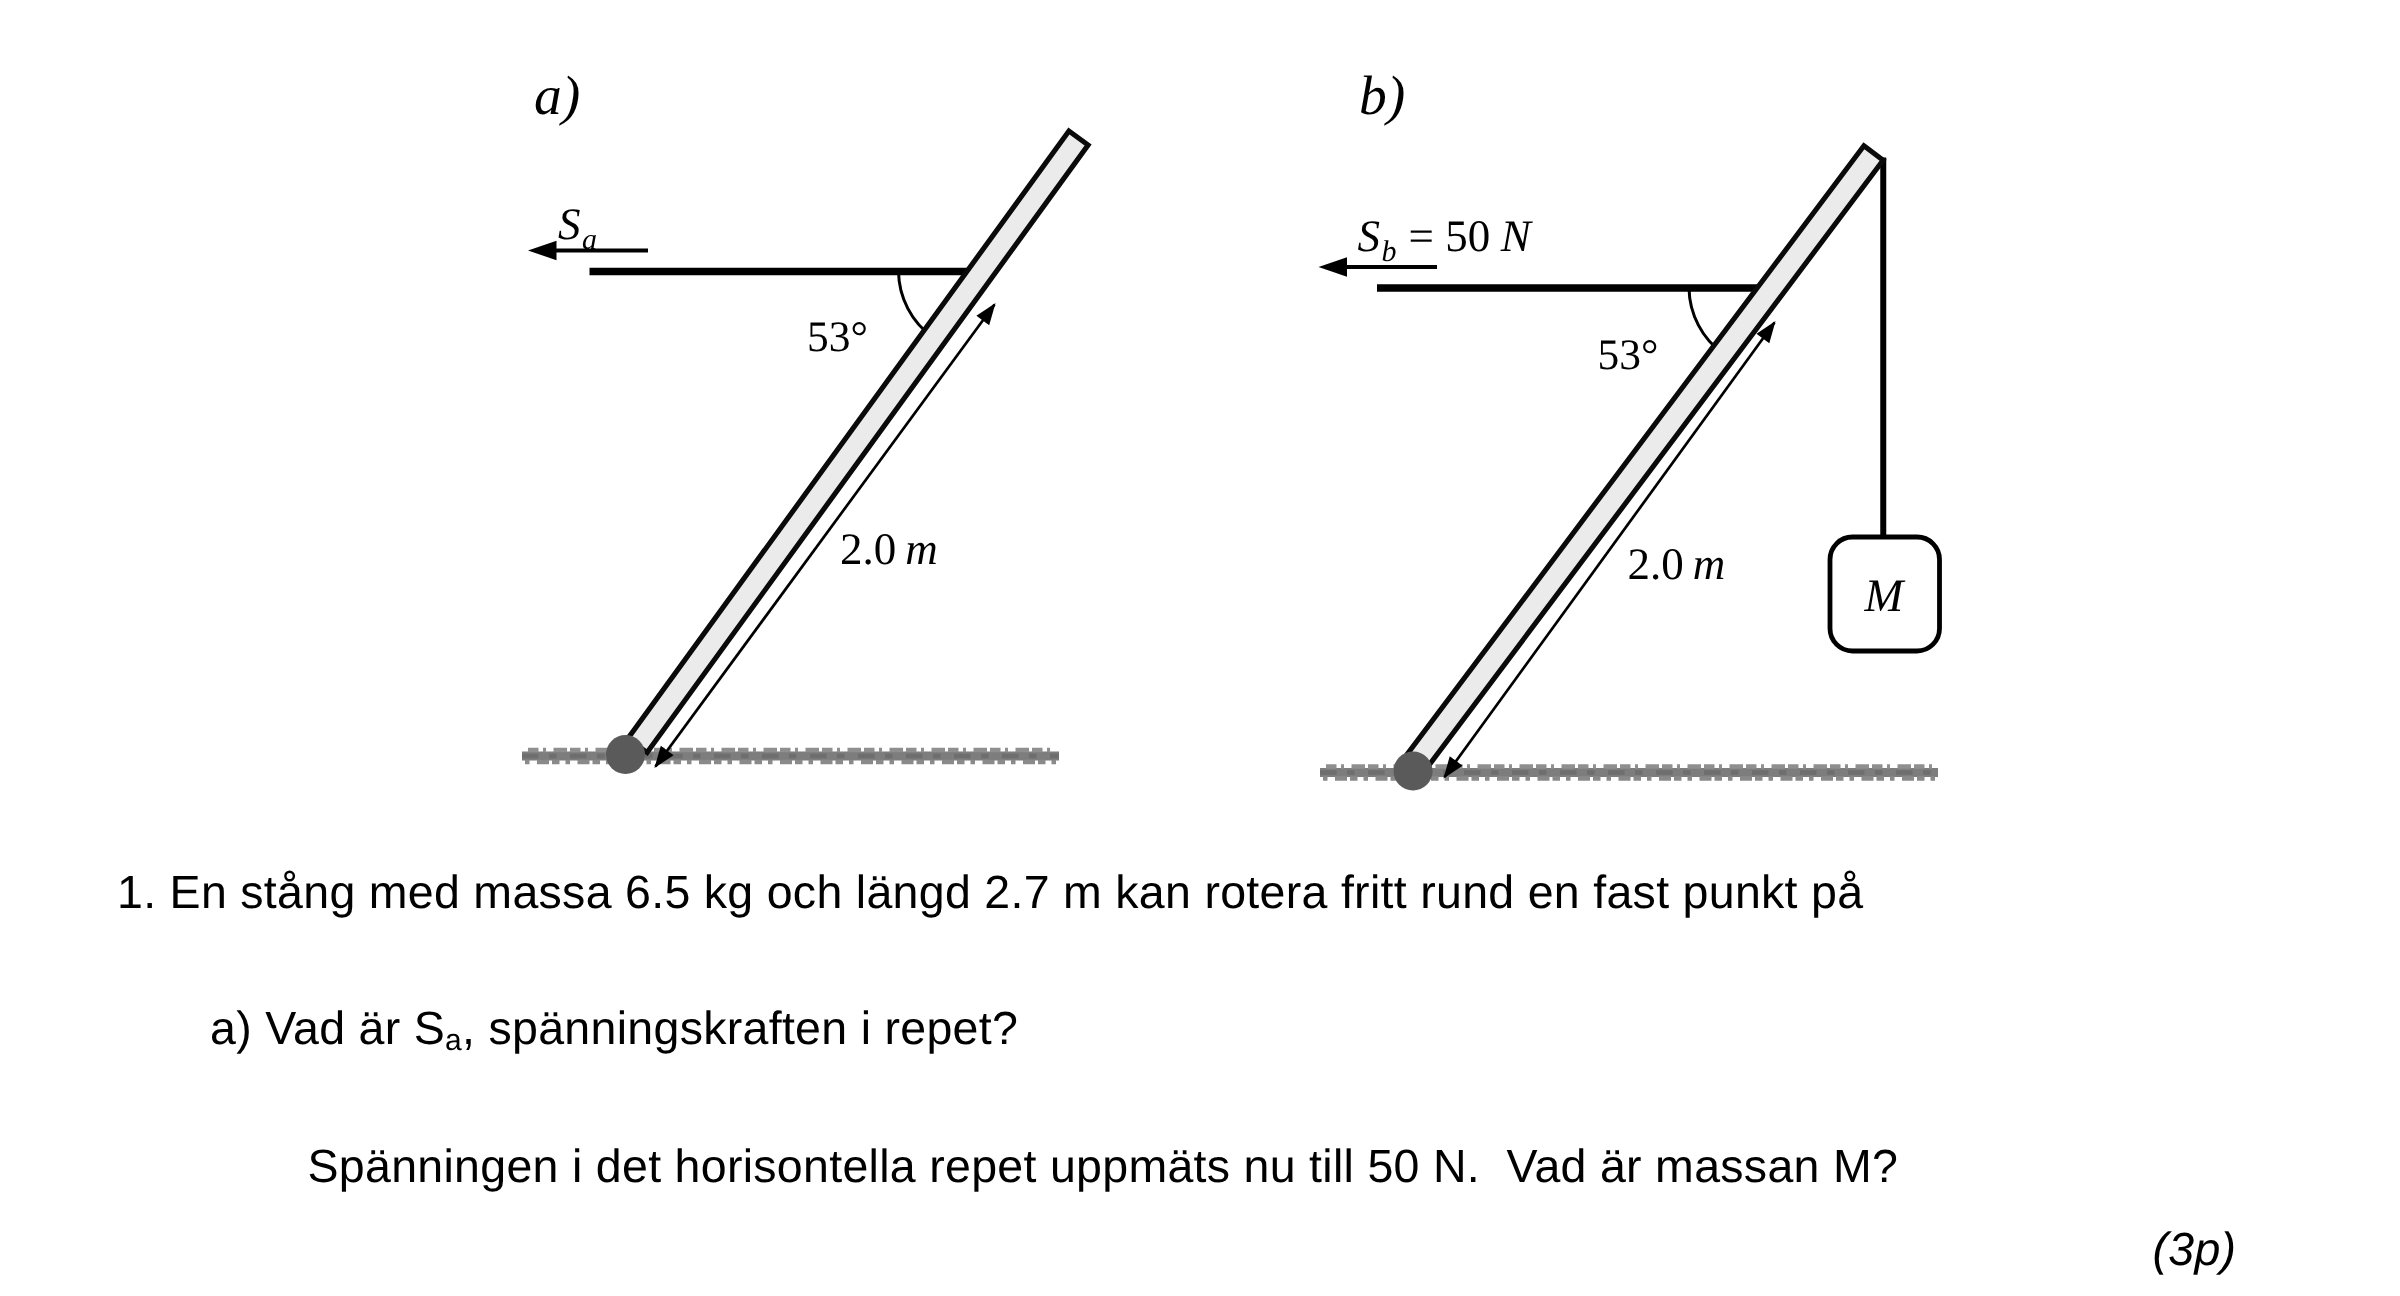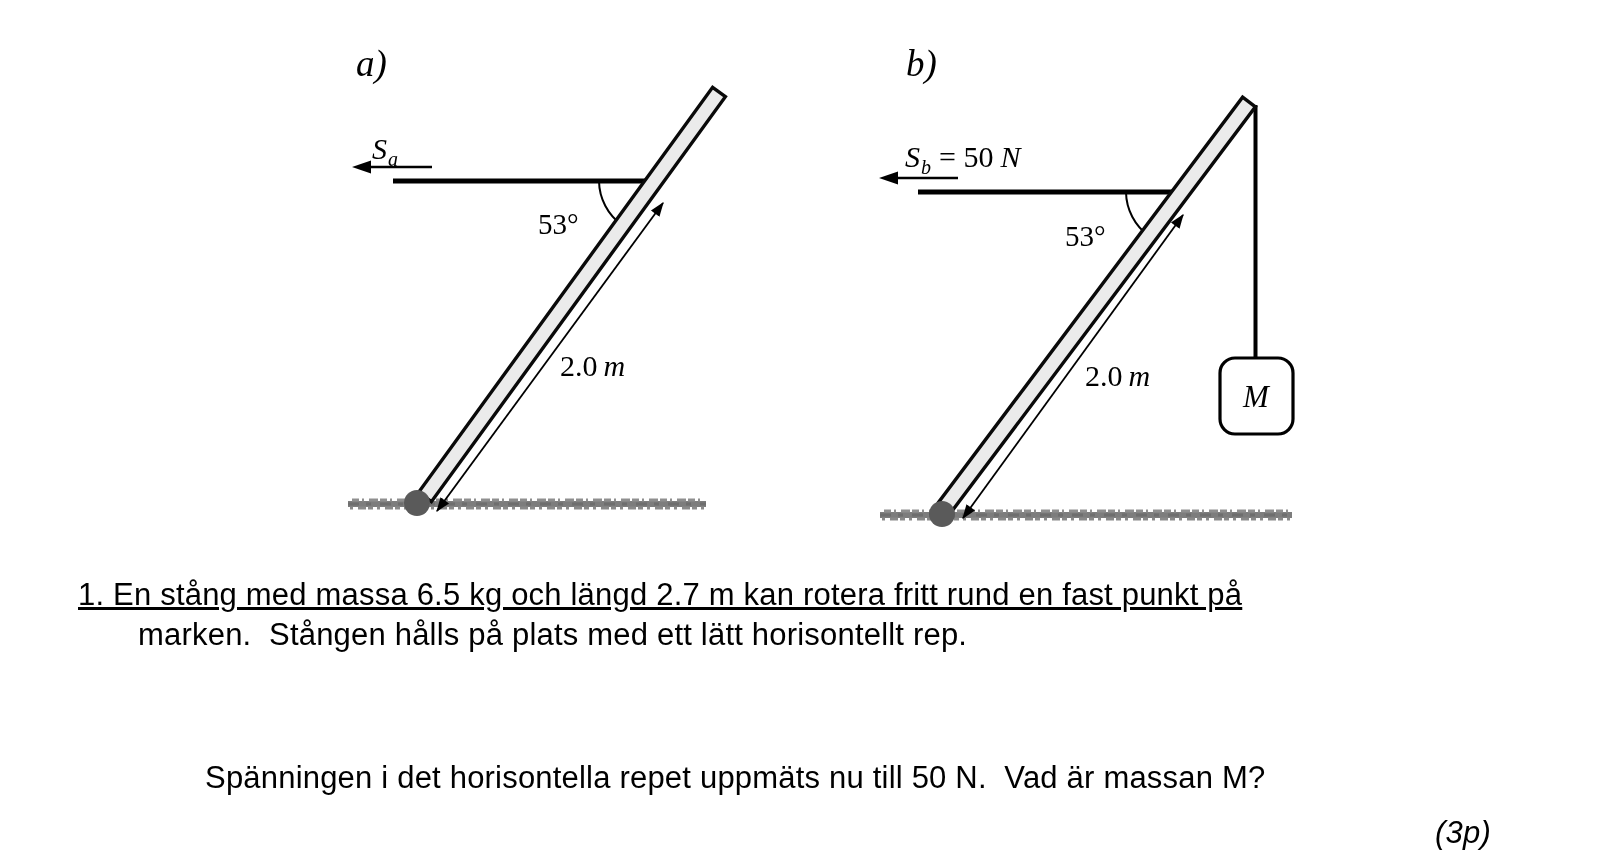--- a/index.html
+++ b/index.html
@@ -106,22 +106,22 @@
       <text class="ftext angle-label" x="1065" y="246">53°</text>
 
       <line x1="963" y1="518" x2="1183" y2="215" stroke="#000" stroke-width="1.8" marker-start="url(#ah)" marker-end="url(#ah)"></line>
       <text class="ftext len-label" x="1085" y="386"><tspan>2.0</tspan><tspan class="it" dx="6">m</tspan></text>
 
       <rect x="1220" y="358" width="73" height="76" rx="15" fill="#ffffff" stroke="#000" stroke-width="3.2"></rect>
       <text class="ftext it" x="1256" y="407" font-size="31" text-anchor="middle">M</text>
     </g>
   </svg>
 
-  <div class="problem-line" style="left:78px;  top:577px;text-decoration:underline;">1. En stång med massa 6.5 kg och längd 2.7 m kan rotera fritt rund en fast punkt på</div>
+  <div class="problem-line" style="left:78px;  top:577px;">1. En stång med massa 6.5 kg och längd 2.7 m kan rotera fritt rund en fast punkt på</div>
 
-  <div class="problem-line" style="left:138px; top:617px;">marken.  Stången hålls på plats med ett lätt horisontellt rep.</div>
 
+  <div class="problem-line" style="left:140px; top:668px;"><span>a) Vad är S</span><span class="sub">a</span><span>, spänningskraften i repet?</span></div>
 
 
   <div class="problem-line" style="left:205px; top:760px;">Spänningen i det horisontella repet uppmäts nu till 50 N.  Vad är massan M?</div>
 
   <div class="problem-line" style="left:1435px; top:815px;font-style:italic;">(3p)</div>
 </div>
 
 </body></html>

